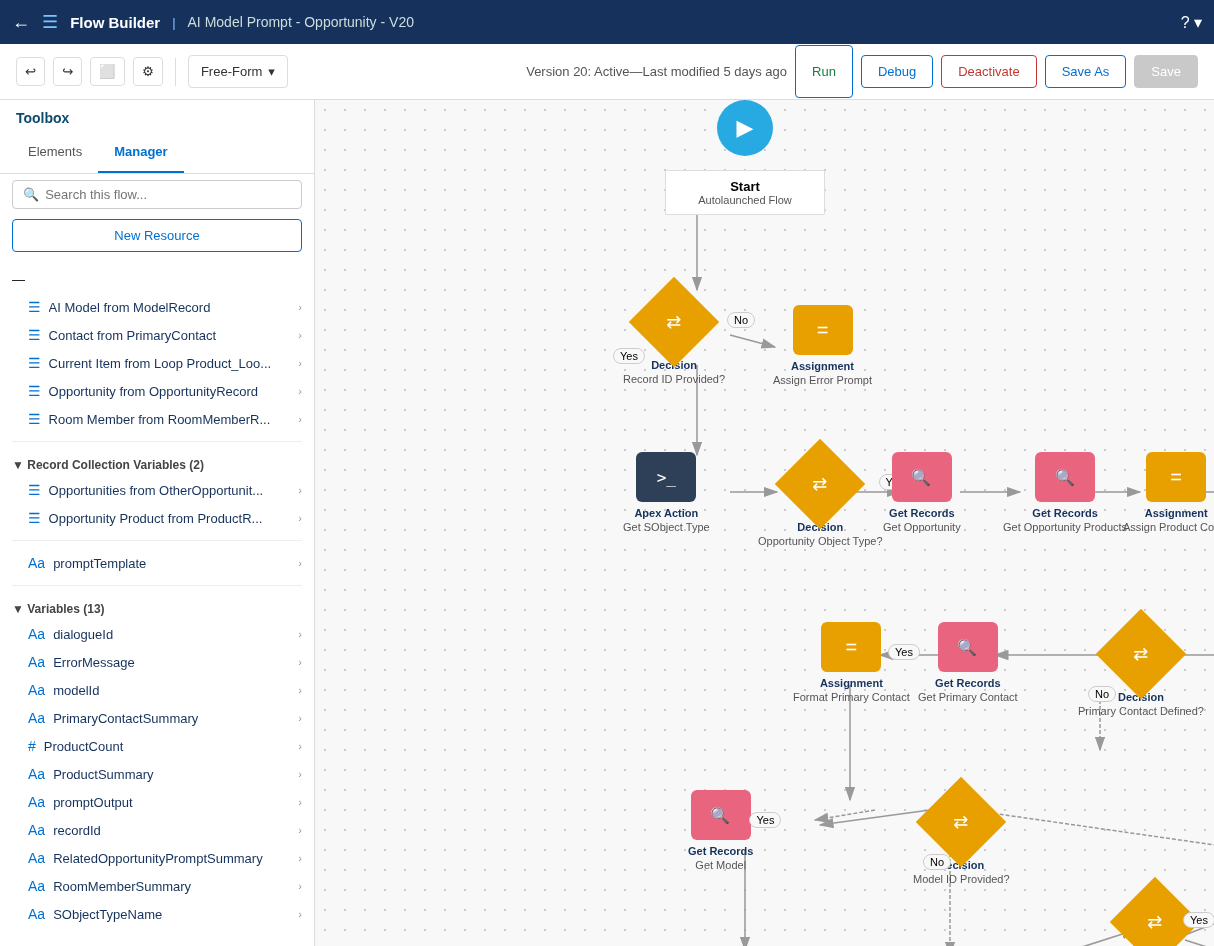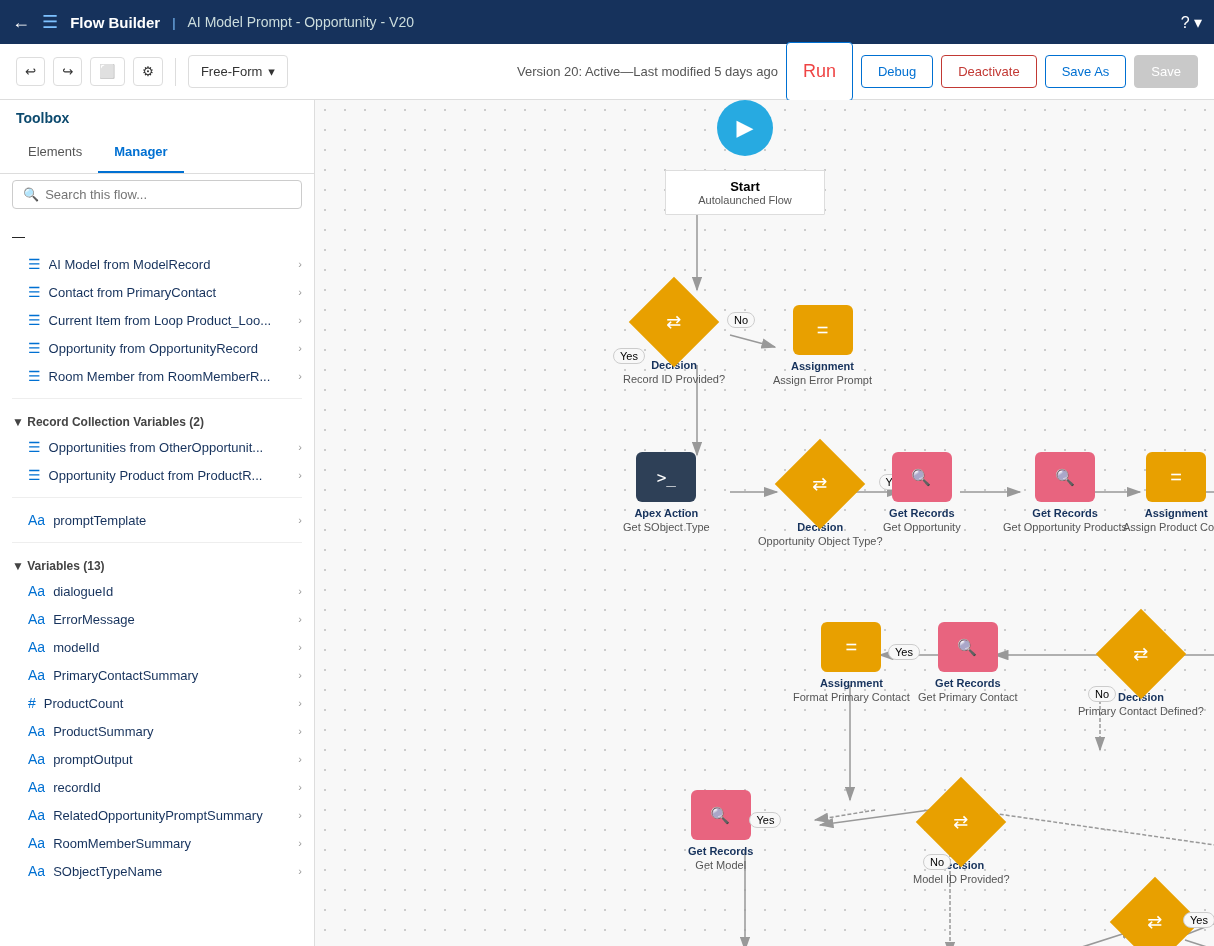--- a/index.html
+++ b/index.html
@@ -27,21 +27,21 @@
       height: 56px;
       display: flex;
       align-items: center;
       padding: 0 16px;
       gap: 8px;
       border-bottom: 1px solid #ddd;
     }
     .toolbar-divider { width: 1px; height: 28px; background: #ddd; margin: 0 4px; }
     .toolbar-btn-icon { background: none; border: 1px solid #ddd; border-radius: 4px; padding: 6px 8px; cursor: pointer; color: #333; display: flex; align-items: center; }
     .version-info { margin-left: auto; font-size: 13px; color: #555; }
-    .btn-run { background: white; border: 1px solid #0070d2; color: #ef4444; border-radius: 4px; padding: 18px 16px; cursor: pointer; font-size: 18px; font-weight: 500; }
+    .btn-run { background: white; border: 1px solid #0070d2; color: #15803d; border-radius: 4px; padding: 18px 16px; cursor: pointer; font-size: 13px; font-weight: 500; }
     .btn-debug { background: white; border: 1px solid #0070d2; color: #0070d2; border-radius: 4px; padding: 8px 16px; cursor: pointer; font-size: 13px; font-weight: 500; }
     .btn-deactivate { background: white; border: 1px solid #c23934; color: #c23934; border-radius: 4px; padding: 8px 16px; cursor: pointer; font-size: 13px; font-weight: 500; }
     .btn-save-as { background: white; border: 1px solid #0070d2; color: #0070d2; border-radius: 4px; padding: 8px 16px; cursor: pointer; font-size: 13px; font-weight: 500; }
     .btn-save { background: #0070d2; border: 1px solid #0070d2; color: white; border-radius: 4px; padding: 8px 16px; cursor: pointer; font-size: 13px; font-weight: 500; }
     .btn-save:disabled { background: #c9c9c9; border-color: #c9c9c9; cursor: not-allowed; }
 
     .dropdown-btn {
       background: white;
       border: 1px solid #ddd;
       border-radius: 4px;
@@ -261,20 +261,21 @@
     <div class="sidebar-tabs">
       <div class="sidebar-tab">Elements</div>
       <div class="sidebar-tab active">Manager</div>
     </div>
     
     <div class="search-box">
       <span style="color:#999">🔍</span>
       <input type="text" placeholder="Search this flow..." style="">
     </div>
     
+    <button class="new-resource-btn">New Resource</button>
 
     
     <div class="sidebar-section">
       <div class="sidebar-section-header">
         <span>—</span>
       </div>
       <div class="sidebar-item">
         <span class="item-icon">☰</span>
         <span class="item-label">AI Model from ModelRecord</span>
         <span class="chevron">›</span>

